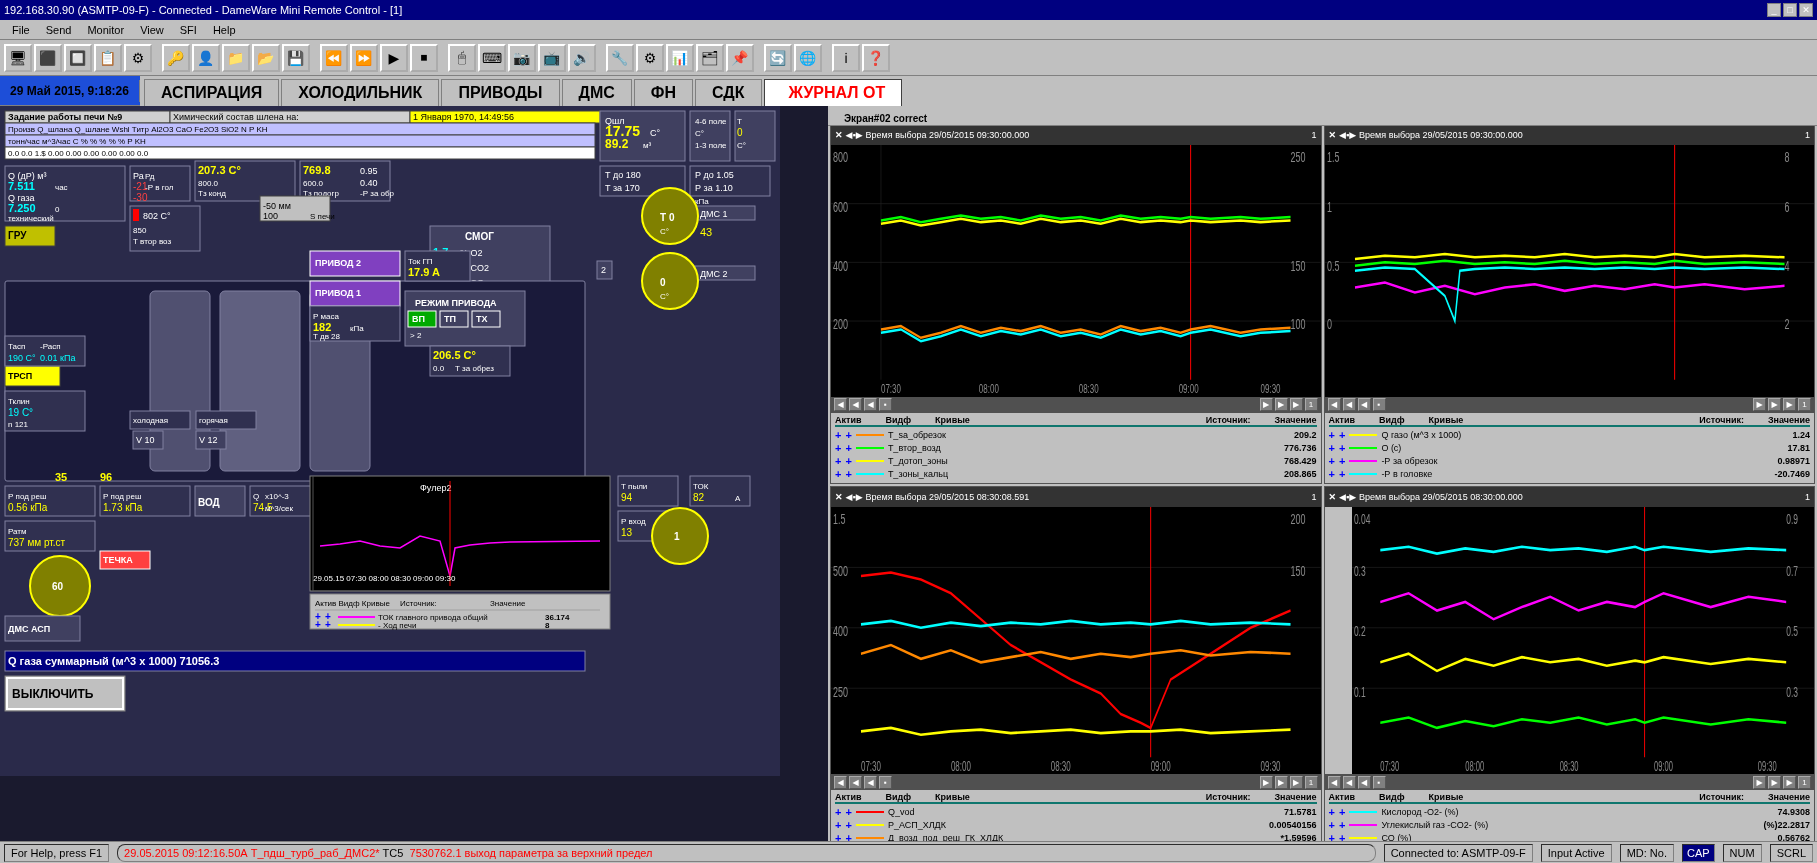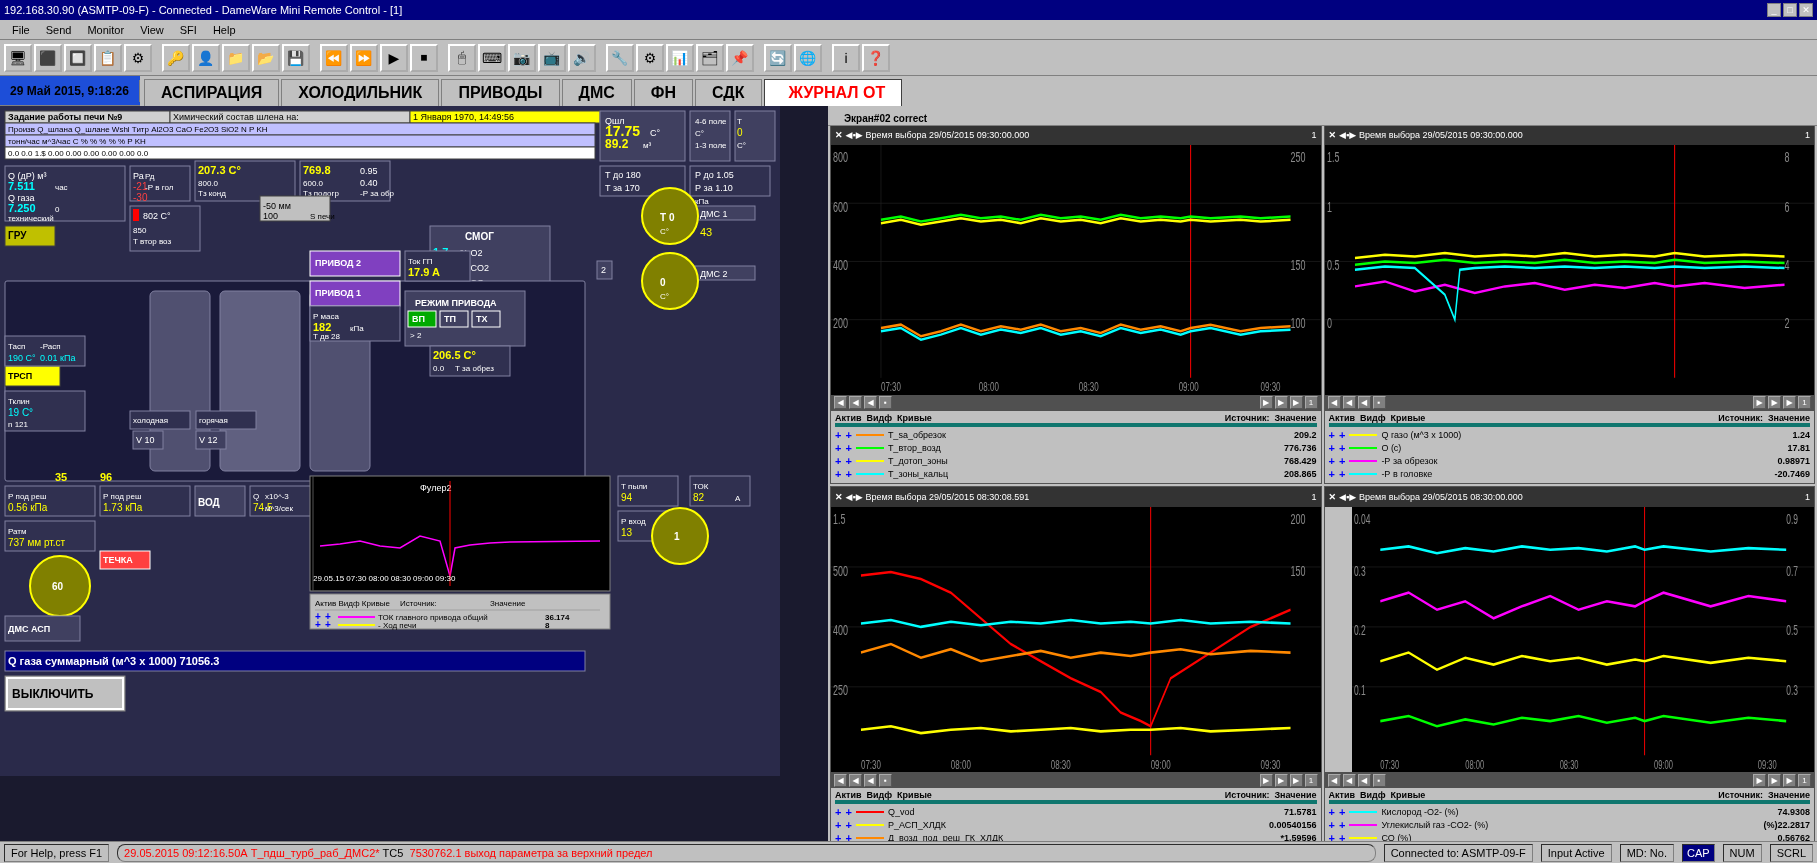--- a/index.html
+++ b/index.html
@@ -177,24 +177,24 @@
     }
 
     .cp-legend {
       background: #c0c0c0;
       padding: 2px 4px;
       font-size: 9px;
       min-height: 55px;
     }
     .legend-title-row {
       display: flex;
-      gap: 5px;
+      gap: 24px;
       font-weight: bold;
       font-size: 9px;
-      border-bottom: 4px solid #0f766e;
+      border-bottom: 2px solid #0f766e;
       margin-bottom: 2px;
     }
     .legend-data-row {
       display: flex;
       align-items: center;
       gap: 4px;
       margin-bottom: 1px;
     }
     .l-plus { color: blue; font-weight: bold; cursor: pointer; font-size: 11px; }
     .l-line { height: 2px; width: 28px; display: inline-block; }

